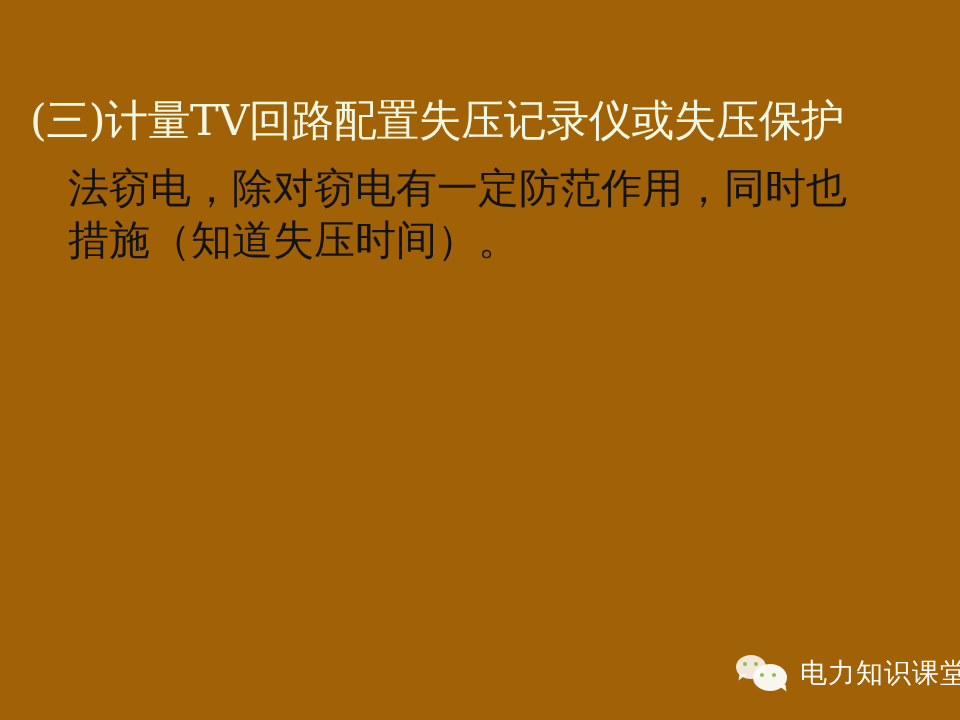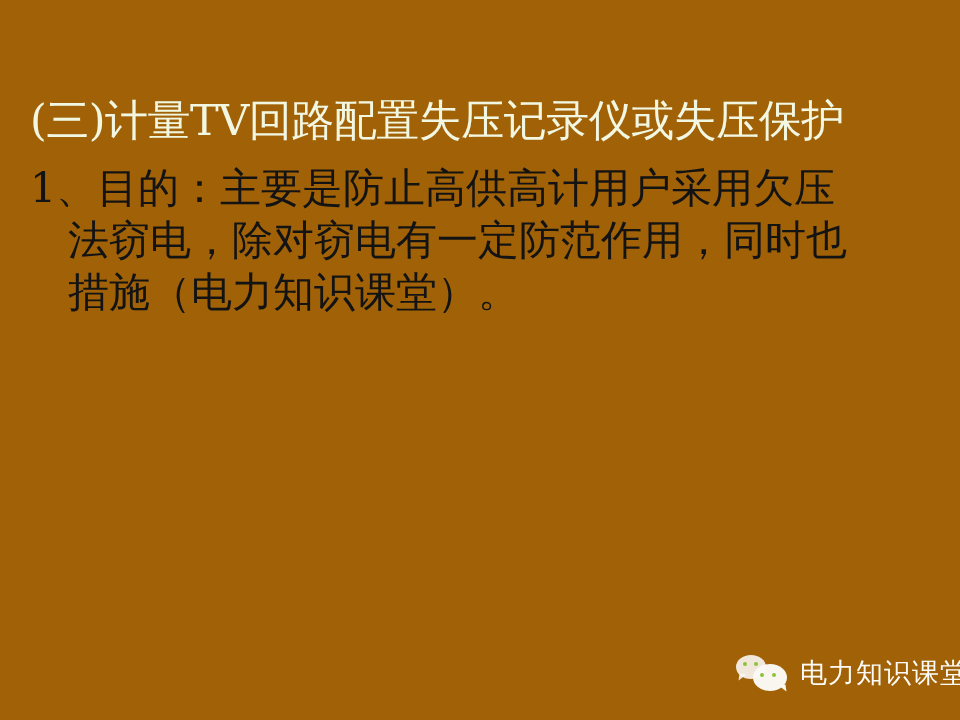--- a/index.html
+++ b/index.html
@@ -135,23 +135,22 @@
   }
 </style>
 </head>
 <body>
 
 <div id="slide">
 
   <div id="slide-title">(三)计量TV回路配置失压记录仪或失压保护</div>
 
   <div id="body-block">
-    <div class="body-line">1、目的：主要是防止高供高计用户采用欠压</div>
     <div class="body-line indent">法窃电，除对窃电有一定防范作用，同时也</div>
-    <div class="body-line indent">措施（电力知识课堂）。</div>
+    <div class="body-line indent">措施（知道失压时间）。</div>
   </div>
 
   <div id="watermark">
     <div id="wechat-icon">
       <div class="bubble small"></div>
       <div class="tail small-tail"></div>
       <div class="bubble big"></div>
       <div class="tail big-tail"></div>
       <div class="eye s1"></div>
       <div class="eye s2"></div>

